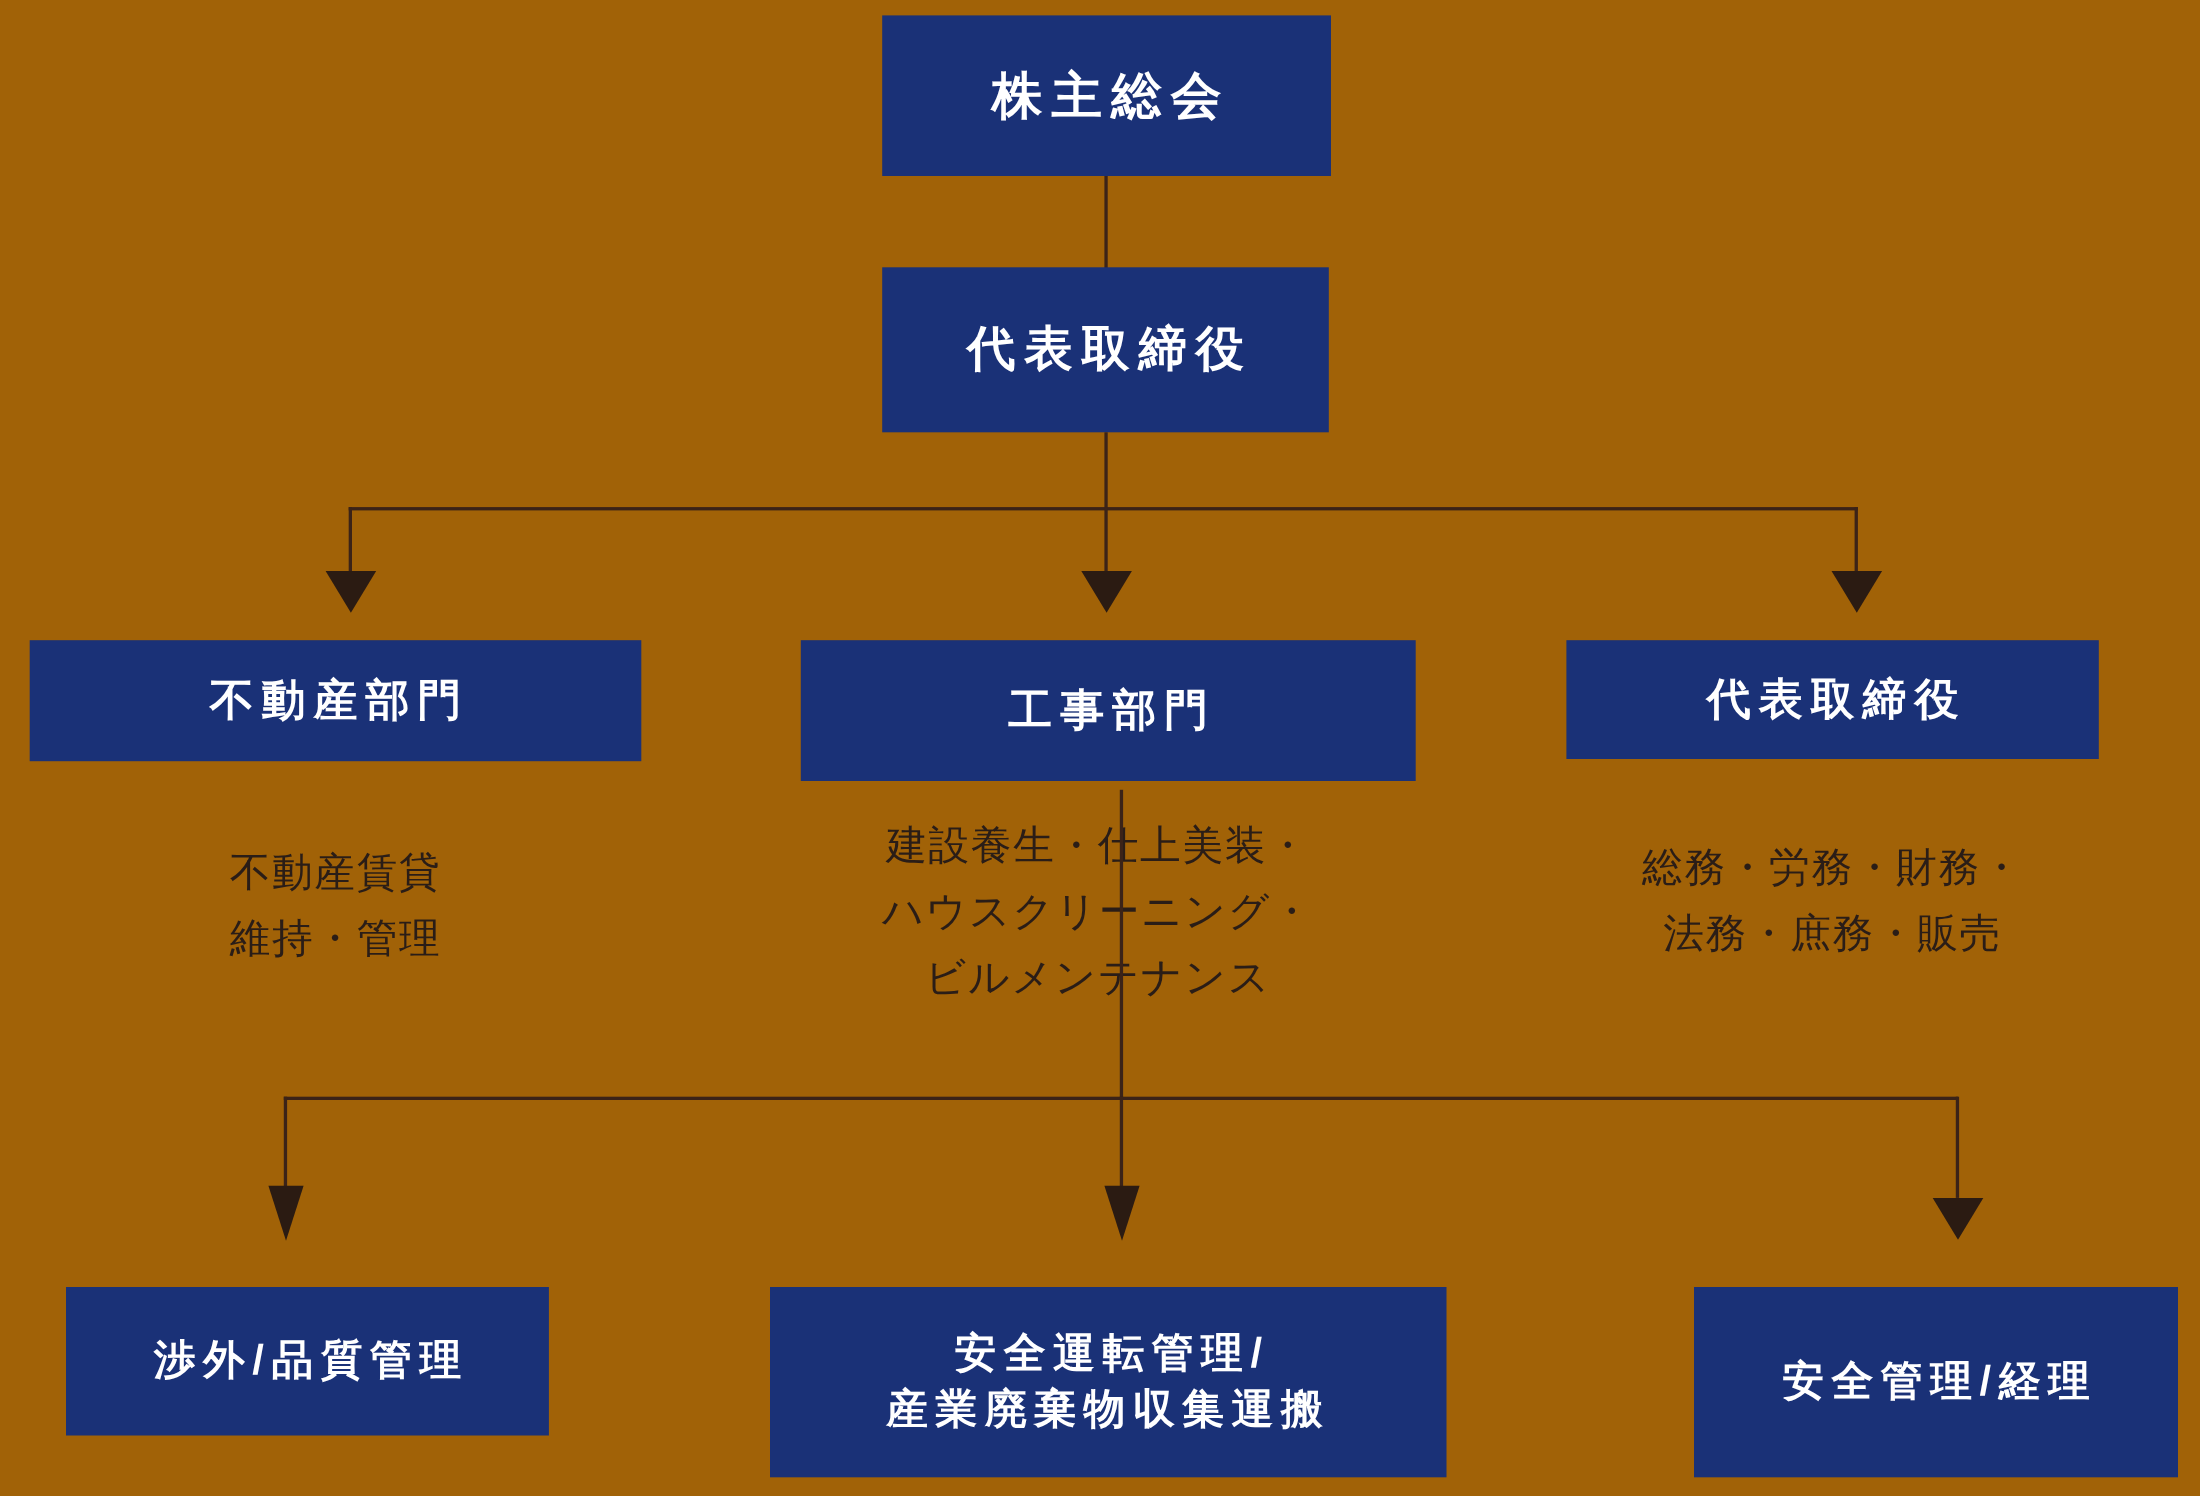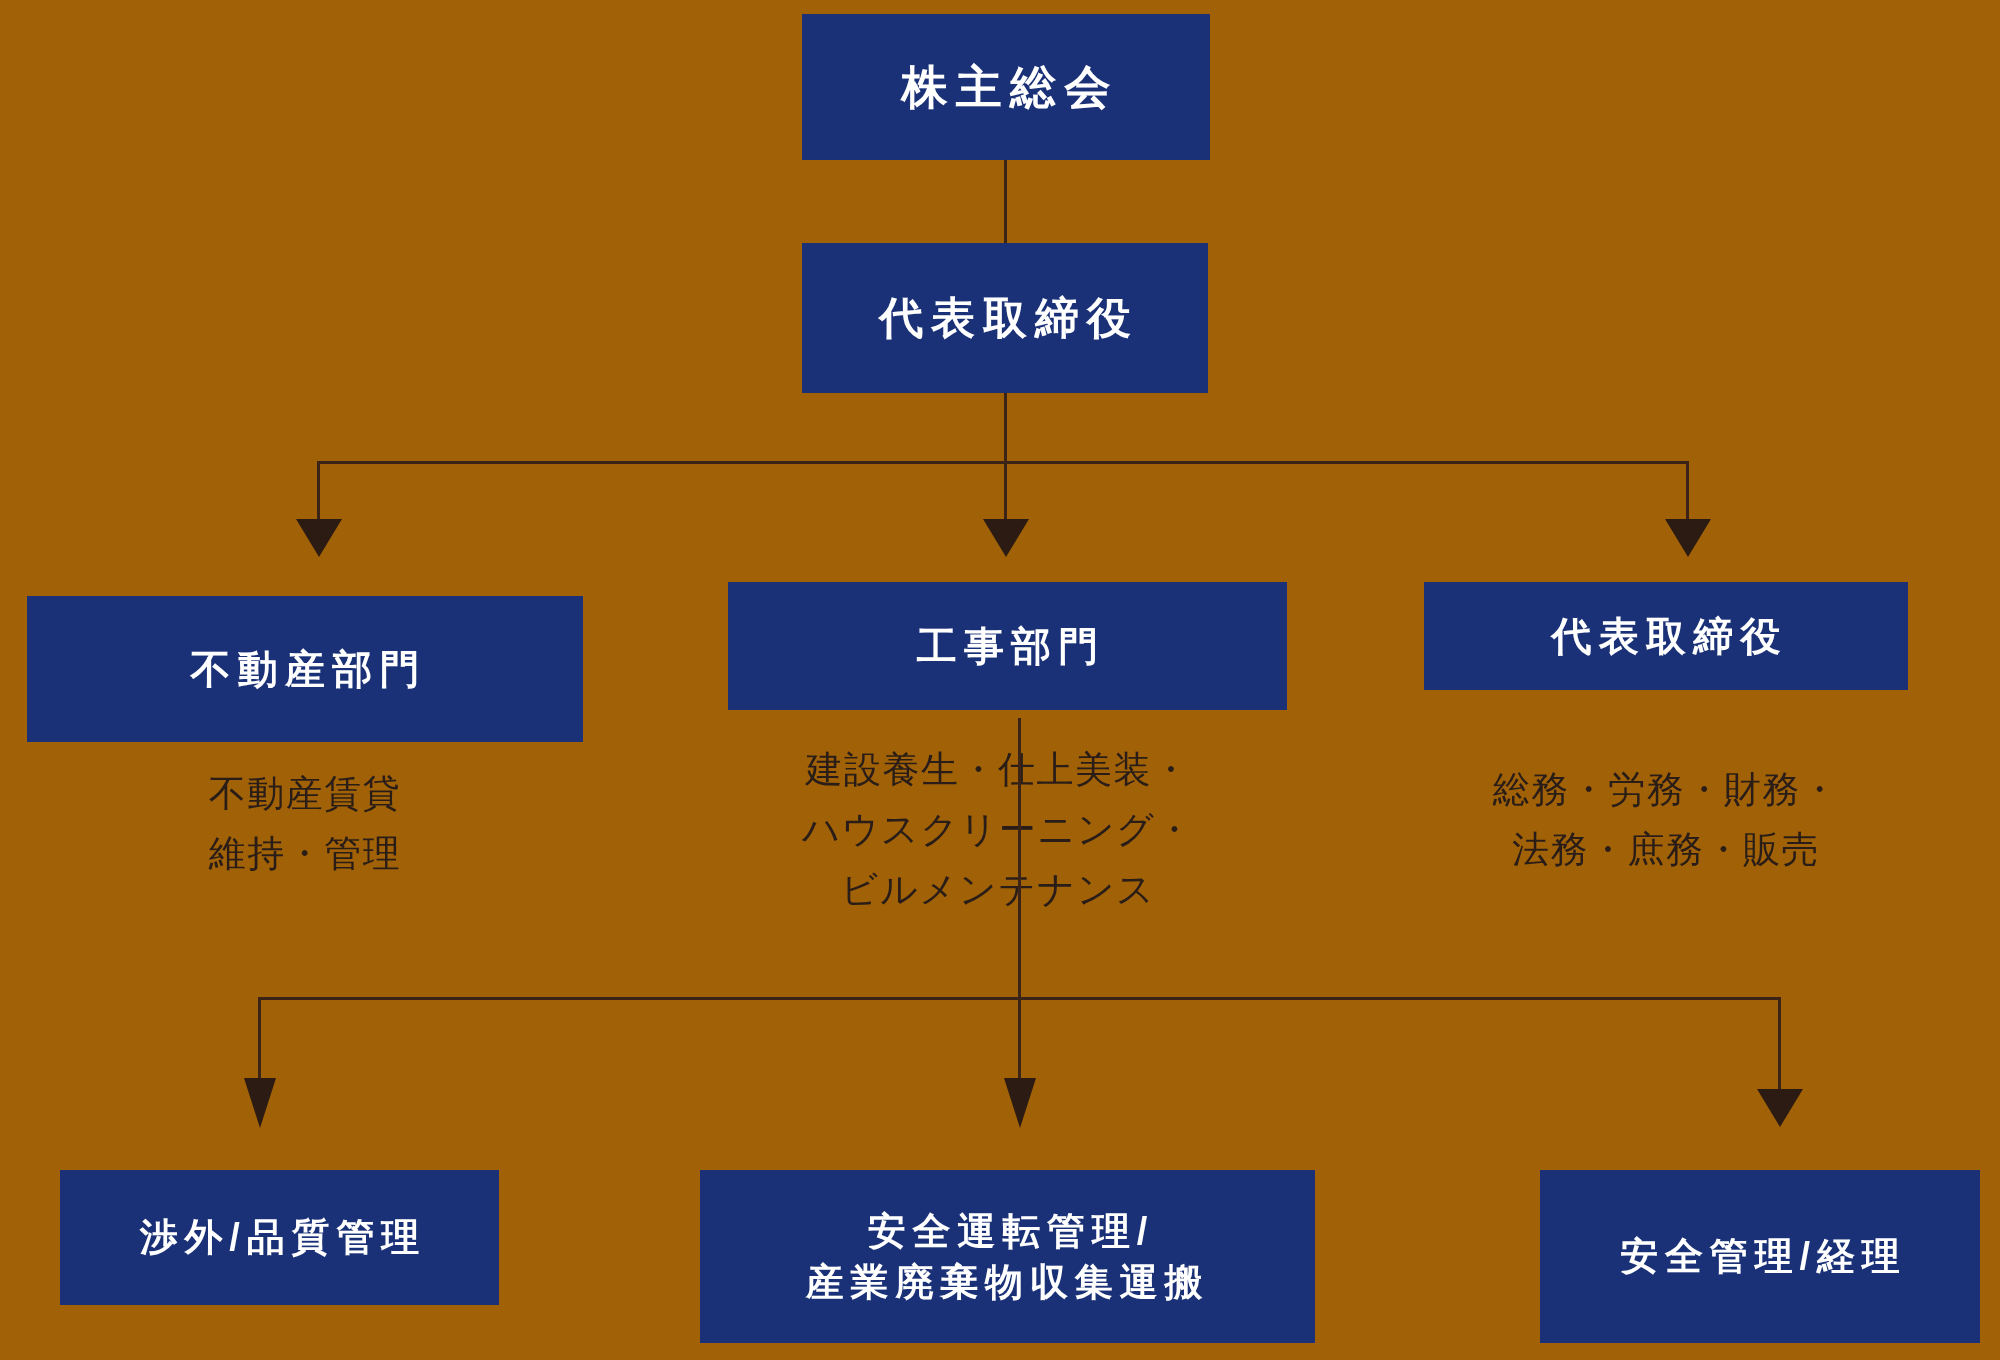--- a/index.html
+++ b/index.html
@@ -92,21 +92,21 @@
 
   <div class="vline" style="left:317px; top:461px; width:3px; height:63px;"></div>
   <div class="arrow" style="left:296px; top:519px;"></div>
 
   <div class="vline" style="left:1004px; top:461px; width:3px; height:63px;"></div>
   <div class="arrow" style="left:983px; top:519px;"></div>
 
   <div class="vline" style="left:1686px; top:461px; width:3px; height:63px;"></div>
   <div class="arrow" style="left:1665px; top:519px;"></div>
 
-  <div class="node dept" style="left:27px; top:596px; width:556px; height:146px;">不動産部門</div>
+  <div class="node dept" style="left:27px; top:582px; width:556px; height:110px;">不動産部門</div>
 
   <div class="node dept" style="left:728px; top:582px; width:559px; height:128px;">工事部門</div>
 
   <div class="node dept" style="left:1424px; top:582px; width:484px; height:108px;">代表取締役</div>
 
   <div class="caption" style="left:27px; top:764px; width:556px;">不動産賃貸
 維持・管理</div>
 
   <div class="caption" style="left:708px; top:740px; width:580px;">建設養生・仕上美装・
 ハウスクリーニング・

